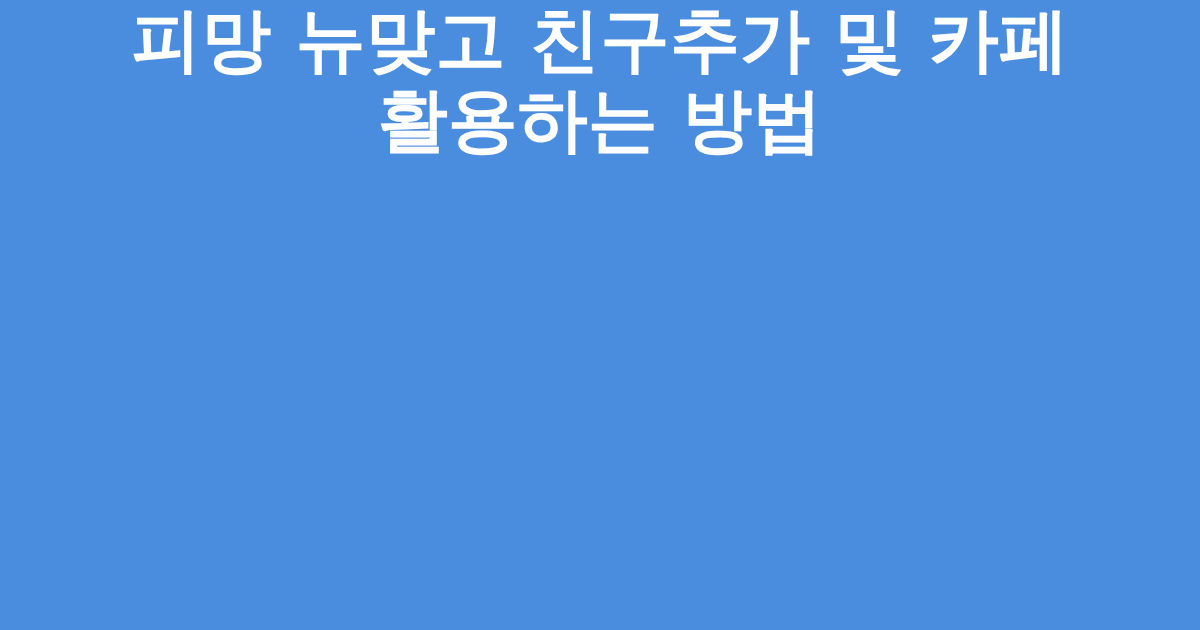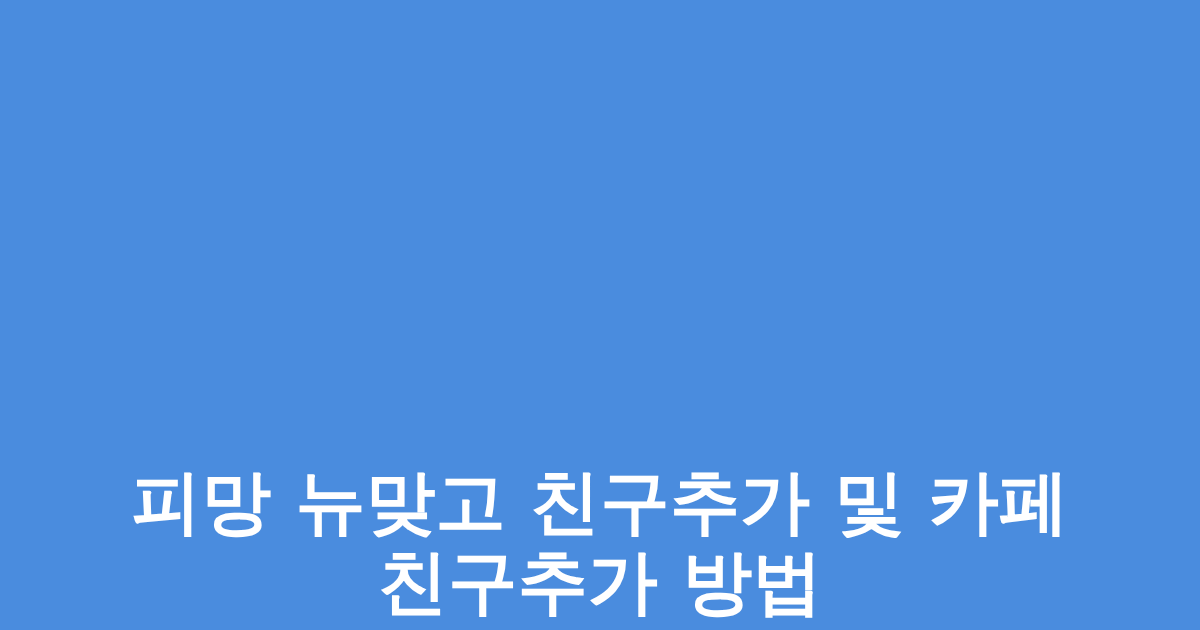--- a/index.html
+++ b/index.html
@@ -16,23 +16,23 @@
   }
 
   
   .og-card {
     position: relative;
     box-sizing: border-box;
     width: 1200px;
     height: 630px;
     background-color: #4a8cde;
     display: flex;
-    align-items: flex-end;
+    align-items: flex-start;
     justify-content: center;
-    padding: 8px 90px;
+    padding: 0 90px;
   }
 
   
   .title-block {
     width: 100%;
     display: flex;
     flex-direction: column;
     align-items: center;
     justify-content: center;
     text-align: center;
@@ -60,17 +60,17 @@
 </style>
 </head>
 <body>
 
 <div class="og-card" style="background-color: rgb(74, 140, 222); width: 1200px; height: 630px;">
 
   <div class="title-block">
 
     <h1 class="hero-title" style="color: rgb(255, 255, 255); font-size: 70px; text-align: center;">
       <span class="line">피망 뉴맞고 친구추가 및 카페</span>
-      <span class="line">친구추가 방법</span>
+      <span class="line">활용하는 방법</span>
     </h1>
 
   </div>
 </div>
 
 </body></html>

